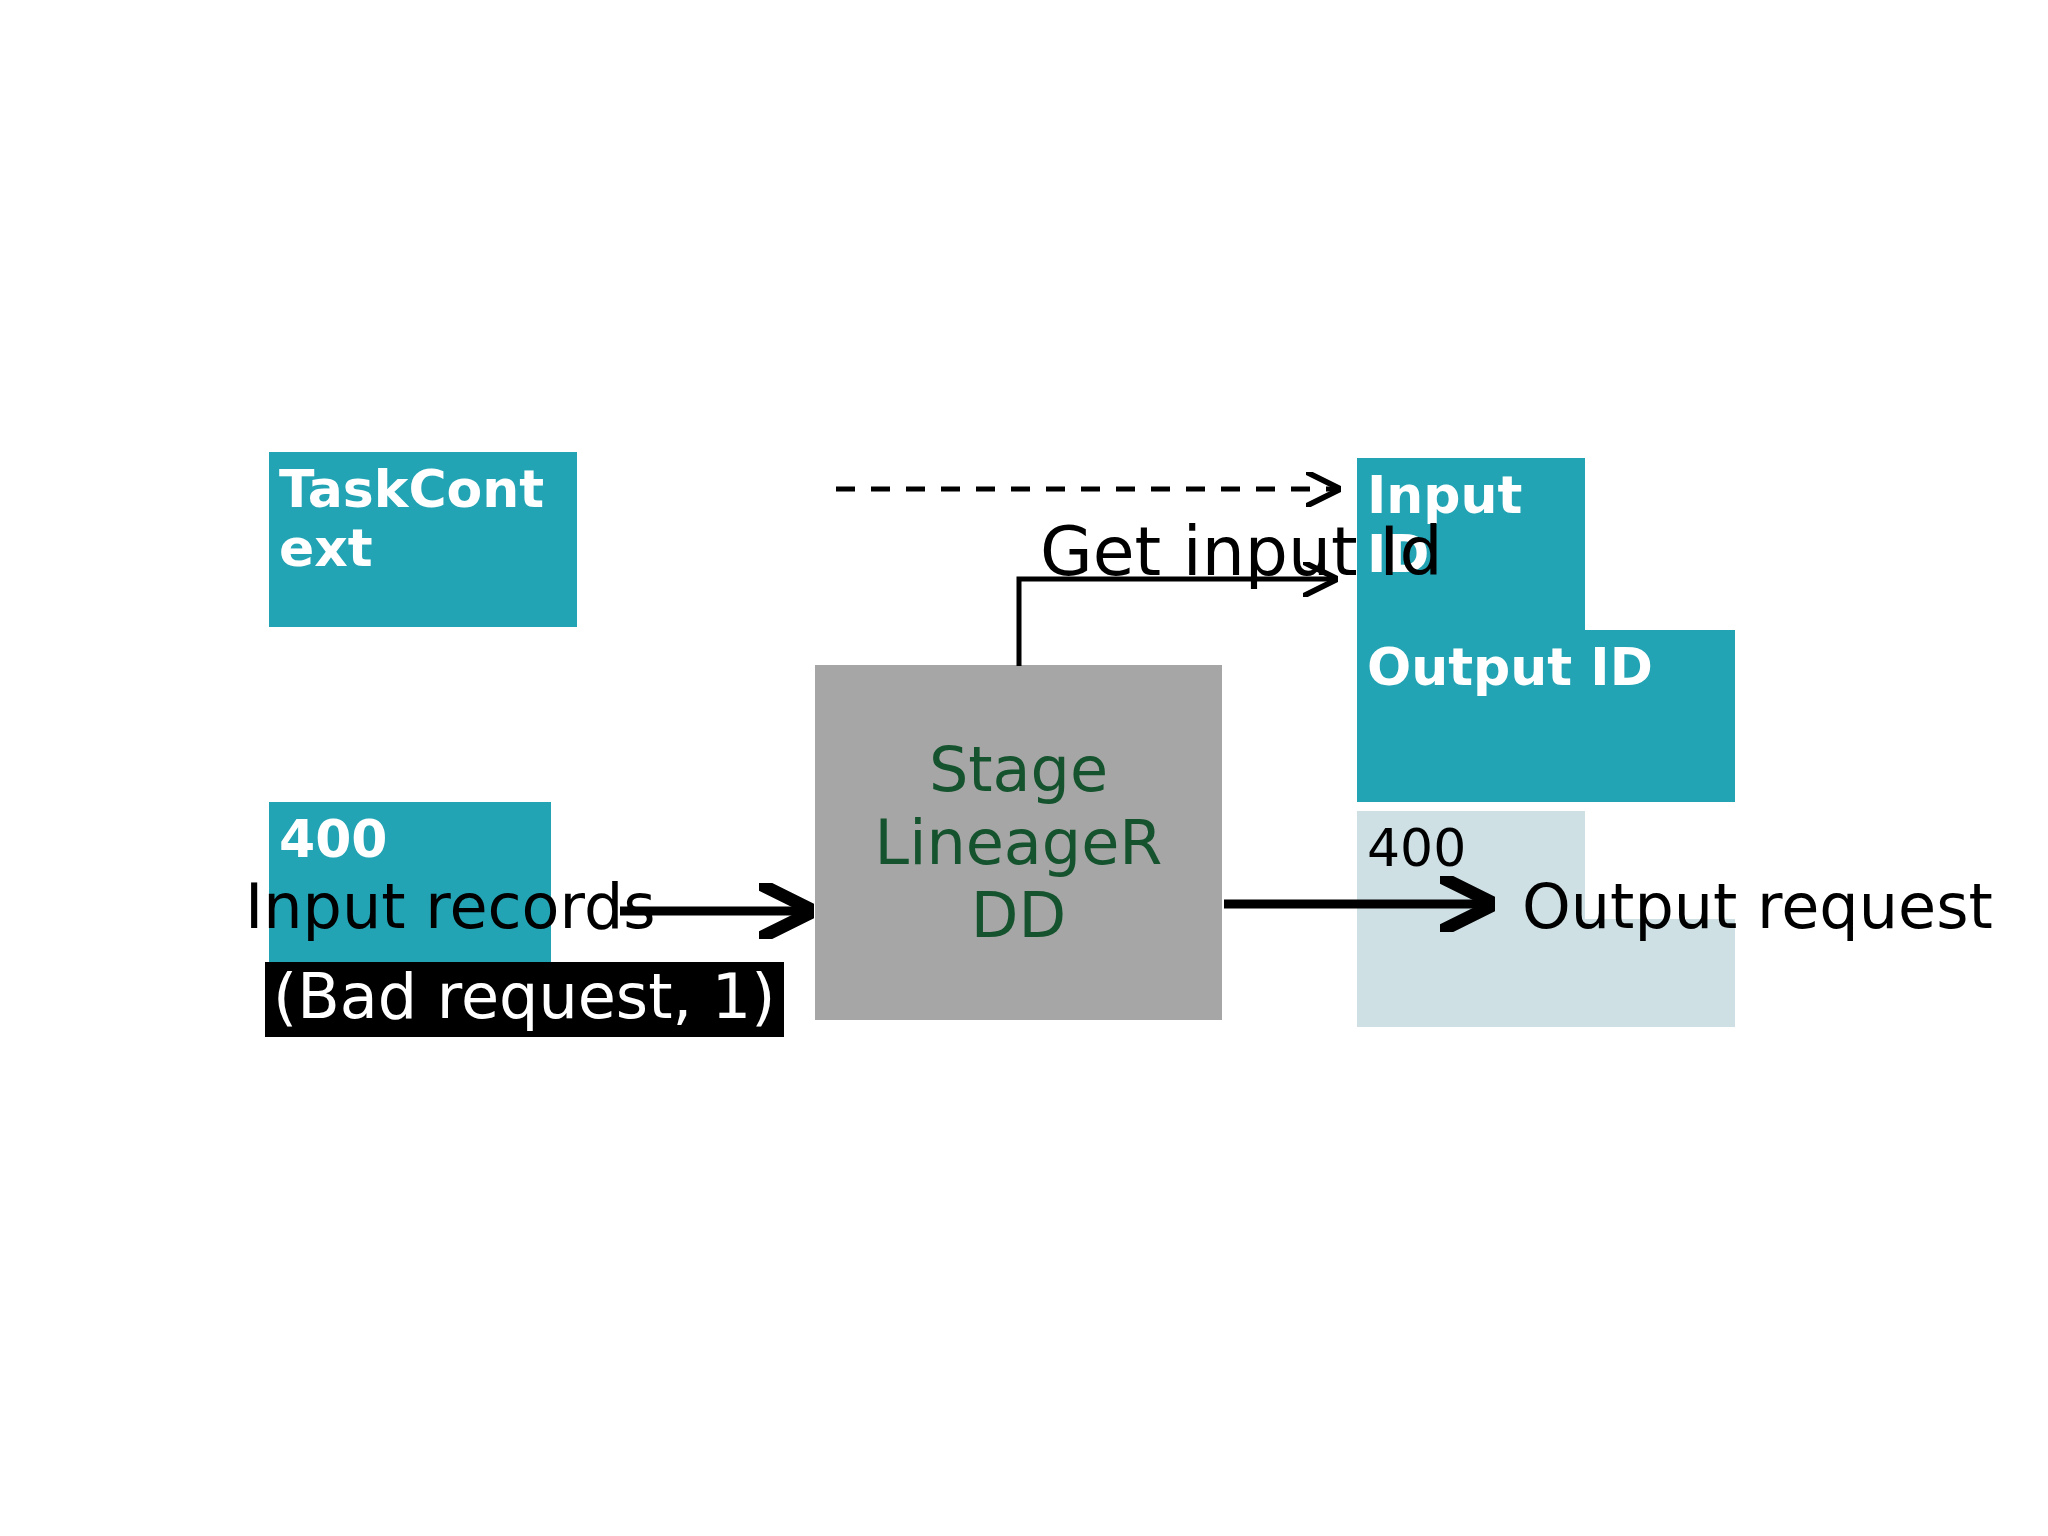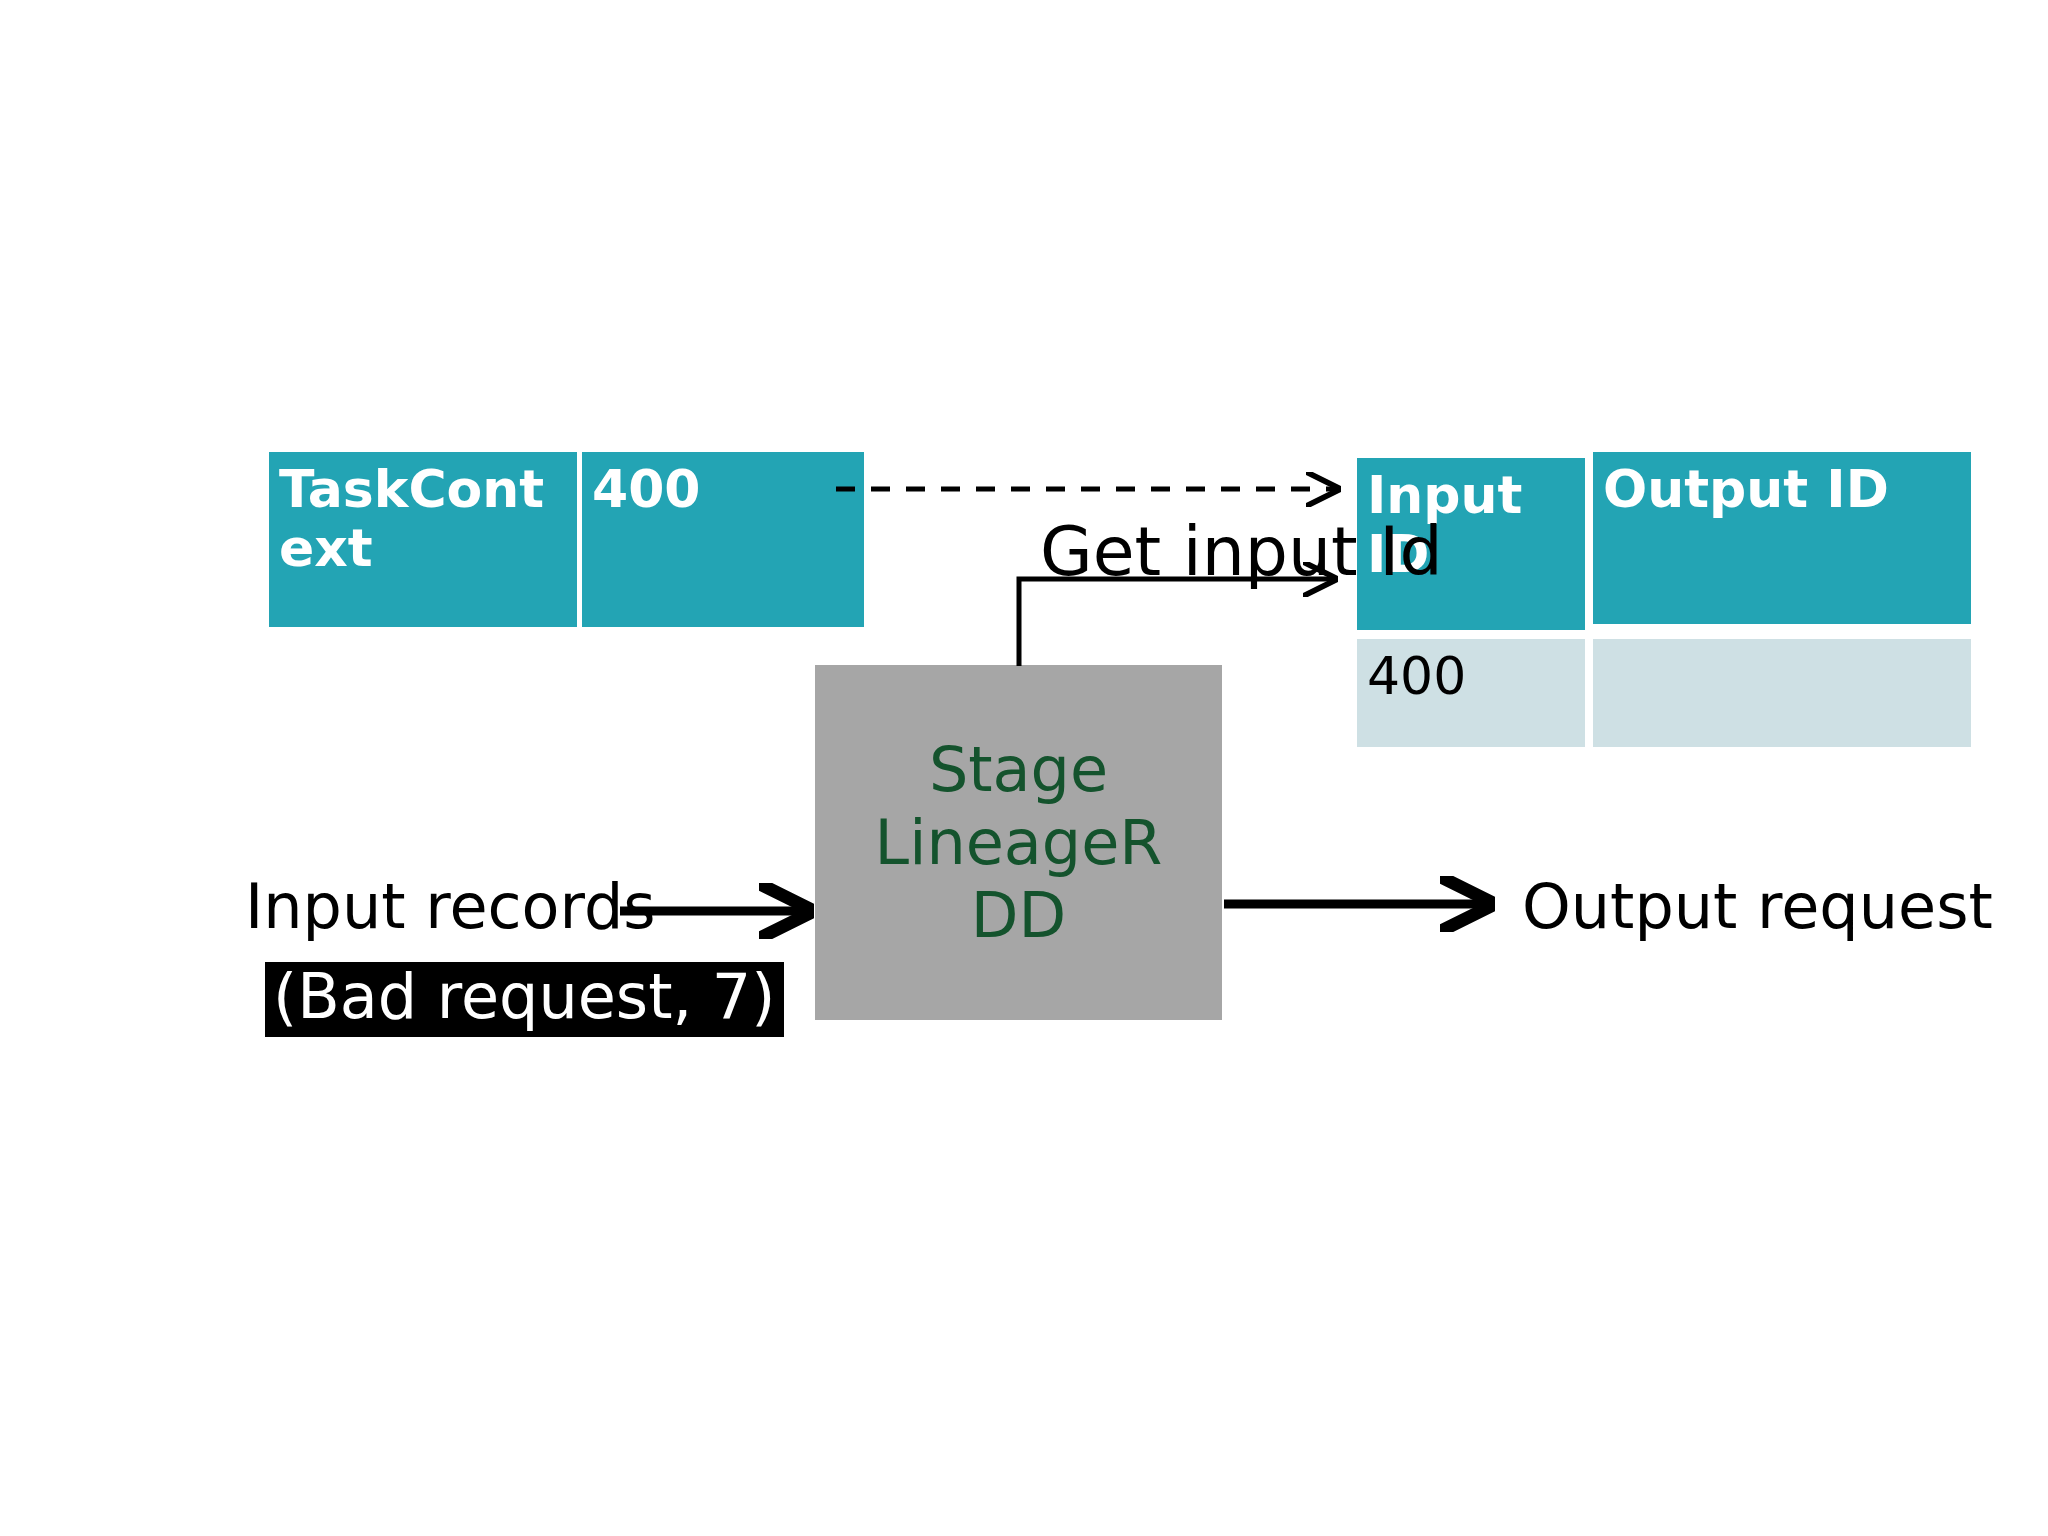--- a/index.html
+++ b/index.html
@@ -34,21 +34,21 @@
   }
 
   
   .tbl {
     position: absolute;
     display: flex;
     flex-direction: column;
   }
   .tbl-row {
     display: flex;
-    flex-direction: row;
+    flex-direction: column;
     padding-left: 16px;
   }
   .cell {
     box-sizing: border-box;
     font-family: "DejaVu Sans", sans-serif;
     display: block;
     overflow: hidden;
   }
   .cell-head {
     background: #23A4B4;
@@ -210,15 +210,15 @@
       <line x1="1224" y1="904" x2="1487" y2="904" stroke="#000000" stroke-width="9" marker-end="url(#ah-thick)"></line>
     </g>
   </svg>
 
   <div class="flabel" id="label-get-input-id">Get input Id</div>
 
   <div class="flabel" id="label-input-records">Input records</div>
 
   <div class="flabel" id="label-output-records">Output request</div>
 
-  <div class="flabel" id="label-bad-request">(Bad request, 7)</div>
+  <div class="flabel" id="label-bad-request">(Bad request, 1)</div>
 
 </div>
 
 </body></html>

